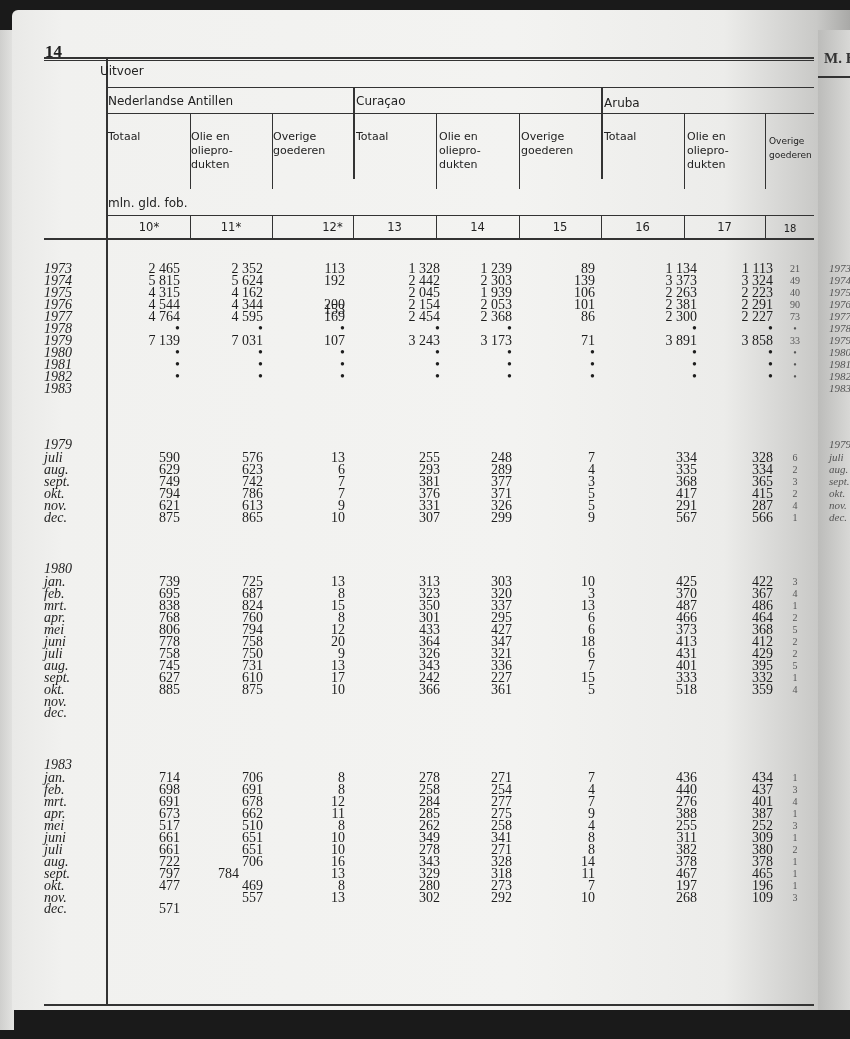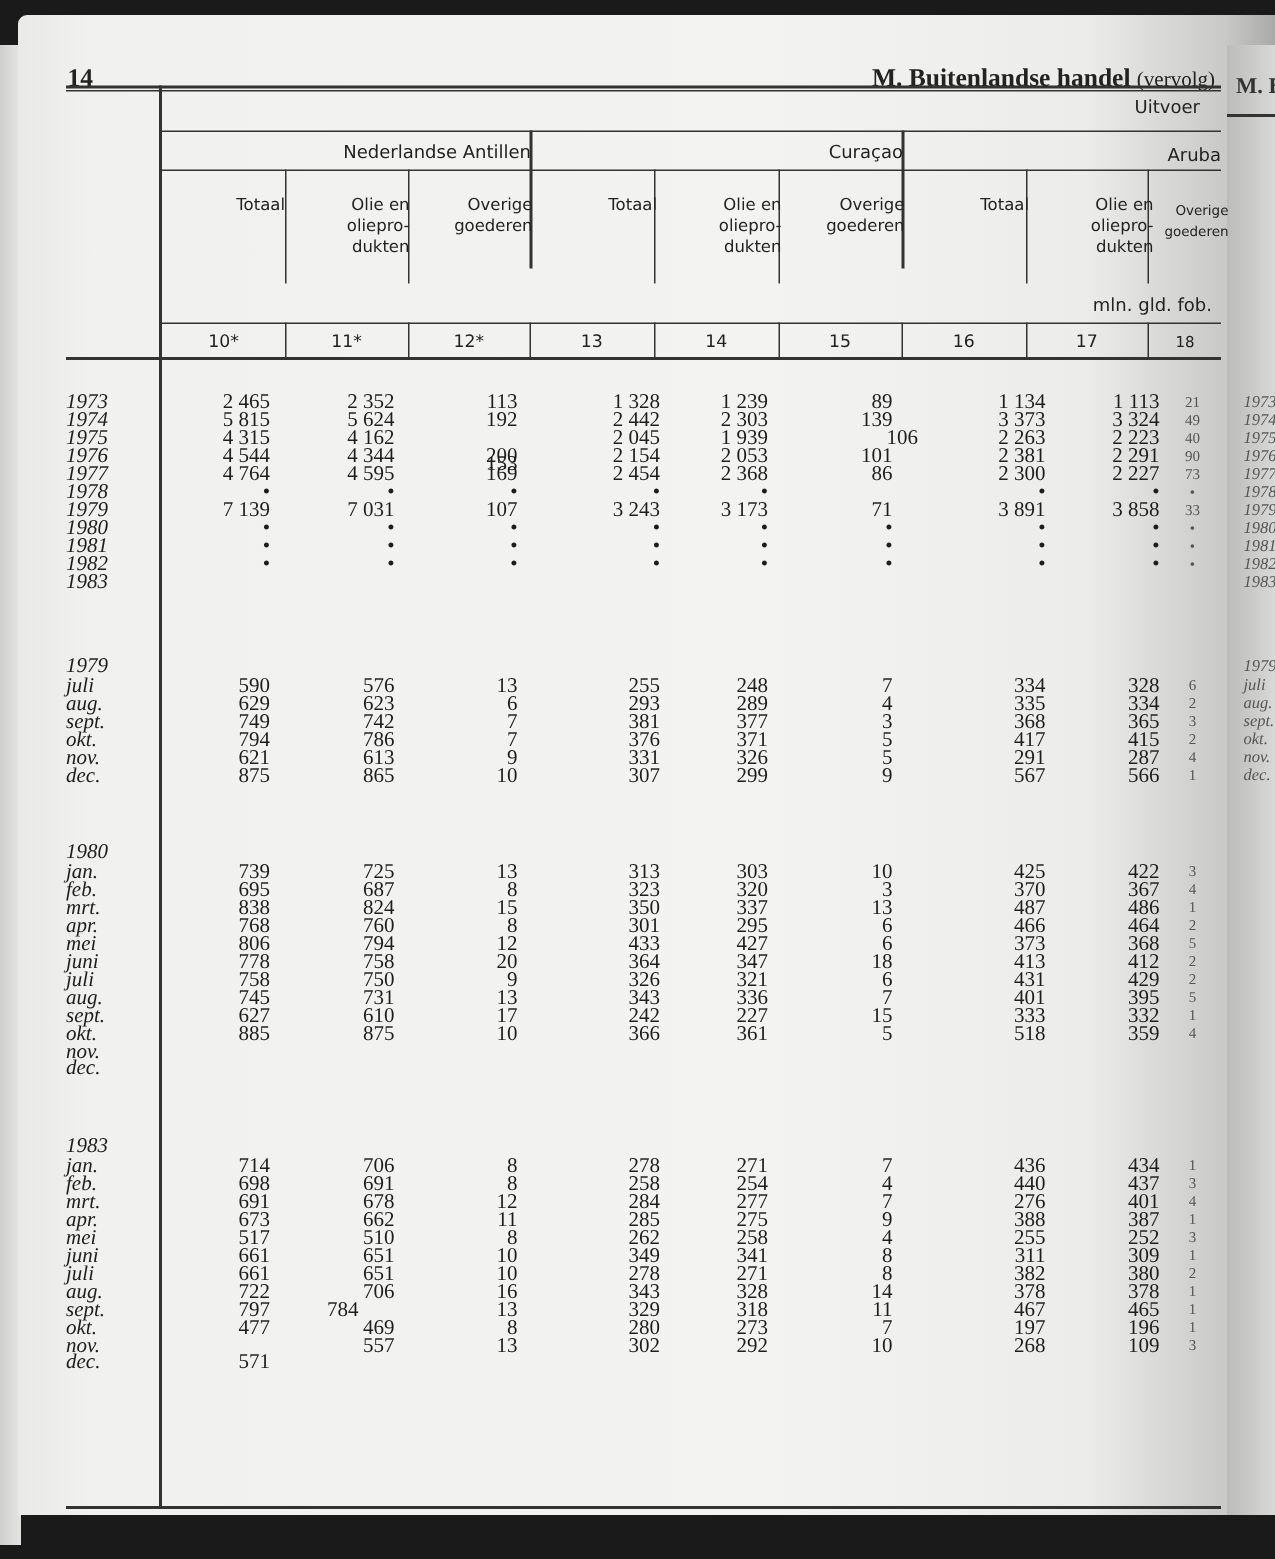--- a/index.html
+++ b/index.html
@@ -28,38 +28,34 @@
     font-size: 17px; font-weight: bold; color: #222;
   }
   .running-head {
     position: absolute; right: 40px; top: 32px;
     font-size: 17px; font-weight: bold; color: #222;
     white-space: nowrap;
   }
   .running-head .small { font-size: 14px; font-weight: normal; }
   .rule { position: absolute; background: #333; }
 
-  .hdr { position: absolute; font-family: "DejaVu Sans", sans-serif; font-size: 11px; color: #222; text-align: right; line-height: 14px; }
+  .hdr { position: absolute; font-family: "DejaVu Sans", sans-serif; font-size: 11px; color: #222; text-align: left; line-height: 14px; }
   .colnum { position: absolute; font-family: "DejaVu Sans", sans-serif; font-size: 11.5px; color: #222; text-align: center; top: 220px; }
 
   .stub { position: absolute; left: 44px; font-style: italic; font-size: 14px; color: #1d1d1d; line-height: 11.9px; }
   .cell { position: absolute; font-size: 14px; color: #1d1d1d; text-align: right; line-height: 11.9px; white-space: nowrap; }
   .c18 { position: absolute; font-size: 10px; color: #555; text-align: center; line-height: 11.9px; width: 20px; }
   .ghost { position: absolute; font-style: italic; font-size: 11px; color: #555; line-height: 11.9px; }
 </style>
 </head>
 <body>
 
 <div class="page-edge"></div>
 <div class="page">
   <div class="page-num">14</div>
-  <div class="running-head">
-    <span>M. Buitenlandse handel</span>
-    <span class="small">(vervolg)</span>
-  </div>
 </div>
 
 <div class="next-page">
   <div style="position:absolute;left:6px;top:20px;font-weight:bold;font-size:15px;color:#333;white-space:nowrap;">M. B</div>
   <div class="rule" style="left:0;top:46px;width:40px;height:2px;"></div>
 </div>
 
 <div id="rules">
     <div class="rule" style="left: 44px; top: 57px; width: 770px; height: 2px;"></div>
     <div class="rule" style="left: 44px; top: 60px; width: 770px; height: 1px;"></div>
@@ -129,21 +125,21 @@
       <div>Overige</div>
       <div>goederen</div>
     </div>
   </div>
 
 <div class="hdr" style="left:108px;width:700px;top:196px;font-size:12px;">mln. gld. fob.</div>
 
 <div id="colnums">
     <div class="colnum" style="left: 108px; width: 82px;">10*</div>
     <div class="colnum" style="left: 190px; width: 82px;">11*</div>
-    <div class="colnum" style="left: 272px; width: 81px;">12*</div>
+    <div class="colnum" style="left: 272px; width: 81px; padding-left: 20px;">12*</div>
     <div class="colnum" style="left: 353px; width: 83px;">13</div>
     <div class="colnum" style="left: 436px; width: 83px;">14</div>
     <div class="colnum" style="left: 519px; width: 82px;">15</div>
     <div class="colnum" style="left: 601px; width: 83px;">16</div>
     <div class="colnum" style="left: 684px; width: 81px;">17</div>
     <div class="colnum" style="left: 765px; width: 50px; font-size: 10px; top: 223px;">18</div>
   </div>
 
 <div id="body-rows">
     <div class="stub" style="top: 263px;">1973</div>
@@ -165,21 +161,21 @@
     <div class="cell" style="top: 274.95px; right: 255px;">139</div>
     <div class="cell" style="top: 274.95px; right: 153px;">3 373</div>
     <div class="cell" style="top: 274.95px; right: 77px;">3 324</div>
     <div class="c18" style="top: 274.95px; left: 785px;">49</div>
     <div class="stub" style="top: 286.9px;">1975</div>
     <div class="cell" style="top: 286.9px; right: 670px;">4 315</div>
     <div class="cell" style="top: 286.9px; right: 587px;">4 162</div>
     <div class="cell" style="top: 304px; right: 505px;">153</div>
     <div class="cell" style="top: 286.9px; right: 410px;">2 045</div>
     <div class="cell" style="top: 286.9px; right: 338px;">1 939</div>
-    <div class="cell" style="top: 286.9px; right: 238px;">106</div>
+    <div class="cell" style="top: 286.9px; right: 255px;">106</div>
     <div class="cell" style="top: 286.9px; right: 153px;">2 263</div>
     <div class="cell" style="top: 286.9px; right: 77px;">2 223</div>
     <div class="c18" style="top: 286.9px; left: 785px;">40</div>
     <div class="stub" style="top: 298.85px;">1976</div>
     <div class="cell" style="top: 298.85px; right: 670px;">4 544</div>
     <div class="cell" style="top: 298.85px; right: 587px;">4 344</div>
     <div class="cell" style="top: 298.85px; right: 505px;">200</div>
     <div class="cell" style="top: 298.85px; right: 410px;">2 154</div>
     <div class="cell" style="top: 298.85px; right: 338px;">2 053</div>
     <div class="cell" style="top: 298.85px; right: 255px;">101</div>

